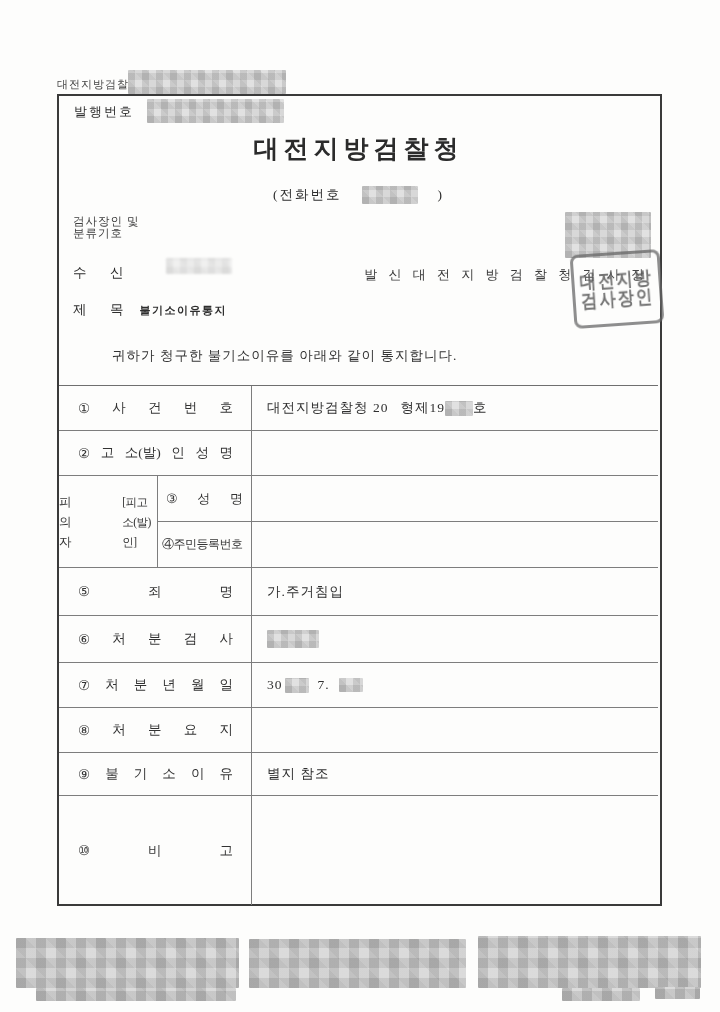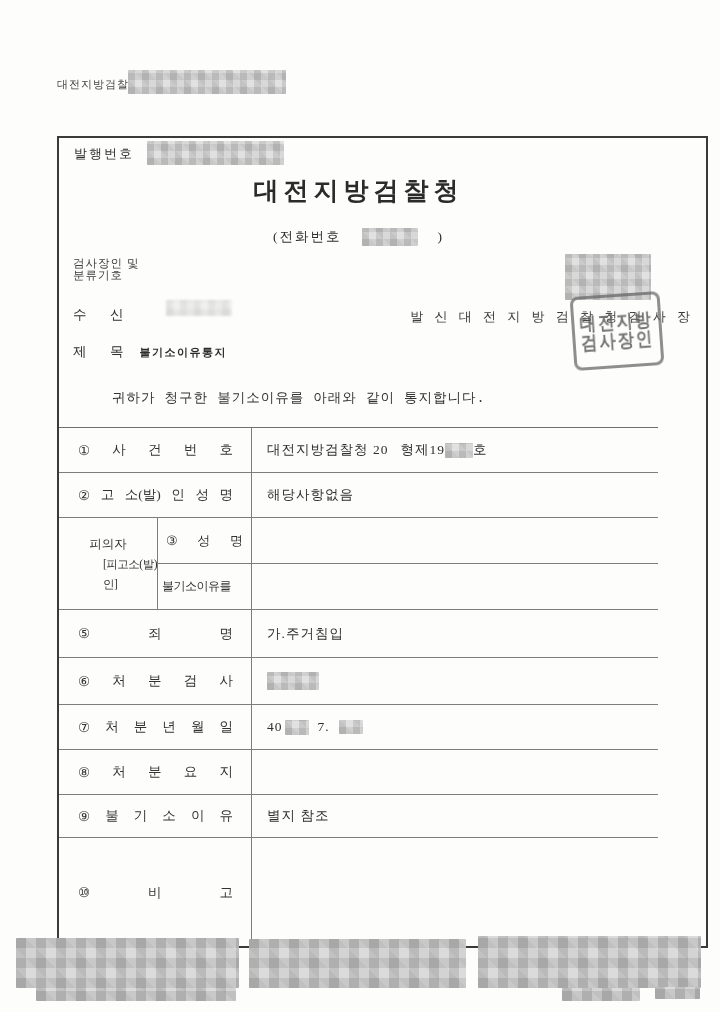--- a/index.html
+++ b/index.html
@@ -23,38 +23,38 @@
     background-image:
       repeating-linear-gradient(90deg, rgba(100,100,100,.17) 0 10px, rgba(255,255,255,.15) 10px 20px),
       repeating-linear-gradient(0deg, rgba(95,95,95,.15) 0 10px, rgba(255,255,255,.12) 10px 20px),
       repeating-linear-gradient(45deg, rgba(0,0,0,.05) 0 14px, transparent 14px 28px);
     border-radius:1px;
   }
   .smudge{opacity:.45;filter:blur(1px);}
   .doc-confirm{left:57px;top:77px;font-size:11px;letter-spacing:1px;color:#454545;}
   .blur-docconfirm{left:128px;top:70px;width:158px;height:24px;}
   .box{
-    left:57px;top:94px;width:651px;height:812px;
-    border:2px solid #3a3a3a;box-sizing:border-box;margin-top:42px;
+    left:57px;top:94px;width:605px;height:812px;
+    border:2px solid #3a3a3a;box-sizing:border-box;
   }
   .box-inner{position:absolute;left:0;top:0;right:0;bottom:0;}
   .issue-no{left:15px;top:7px;font-size:13px;letter-spacing:2px;}
   .blur-issue{left:85px;top:3px;width:137px;height:24px;}
   .title{left:0;top:36px;width:599px;text-align:center;font-size:25px;letter-spacing:5px;font-weight:600;color:#2b2b2b;}
   .phone-line{left:0;top:90px;width:599px;text-align:center;font-size:13.5px;letter-spacing:2px;}
   .phone-line .ib{display:inline-block;vertical-align:middle;}
   .blur-phone{width:56px;height:18px;margin:0 20px;}
   .class-code{left:14px;top:120px;font-size:11.5px;line-height:11.5px;letter-spacing:1px;color:#3c3c3c;}
   .recipient{left:14px;top:168px;font-size:13.5px;letter-spacing:2px;white-space:pre;}
   .sender{right:12px;top:170px;font-size:13px;letter-spacing:4px;white-space:pre;color:#3a3a3a;}
   .smudge-mid{left:107px;top:162px;width:66px;height:16px;}
   .subject-line{left:14px;top:205px;font-size:13.5px;letter-spacing:2px;}
   .subject-line .lbl{white-space:pre;}
   .subject-line .val{font-weight:bold;font-size:11px;letter-spacing:1.5px;margin-left:14px;}
-  .sentence{left:53px;top:251px;font-size:13.5px;letter-spacing:1px;color:#333;font-family:Liberation Mono, monospace;}
+  .sentence{left:53px;top:251px;font-size:13.5px;letter-spacing:1px;color:#333;}
   
   .stamp-blur{left:506px;top:116px;width:86px;height:46px;}
   .stamp{
     left:513px;top:156px;width:84px;height:68px;
     border:3px solid rgba(100,100,100,.72);border-radius:8px;
     transform:rotate(-4deg);
     display:flex;flex-direction:column;align-items:center;justify-content:center;
     filter:blur(.4px);background:rgba(255,255,255,.05);
   }
   .stamp .row{
@@ -70,21 +70,21 @@
     display:flex;align-items:center;padding:0 18px 0 19px;
     font-size:13.5px;color:#333;
   }
   .jl{flex:1;display:flex;justify-content:space-between;align-items:center;}
   .td-value{
     flex:1;display:flex;align-items:center;padding-left:15px;
     font-size:13.5px;letter-spacing:1px;color:#2f2f2f;
   }
   .suspect-cell{
     width:99px;flex:0 0 99px;border-right:1px solid #7d7d7d;box-sizing:border-box;
-    display:flex;flex-direction:column;align-items:center;justify-content:center;
+    display:flex;flex-direction:row;align-items:center;justify-content:center;
     font-size:12.5px;color:#333;line-height:20px;
   }
   .suspect-cell .l2{font-size:11.5px;letter-spacing:-.5px;padding-left:44px;}
   .sub-rows{flex:1;display:flex;flex-direction:column;}
   .sub-tr{display:flex;flex:1;}
   .sub-tr.first{border-bottom:1px solid #7d7d7d;}
   .td-sub{
     width:94px;flex:0 0 94px;border-right:1px solid #7d7d7d;box-sizing:border-box;
     display:flex;align-items:center;padding:0 8px;font-size:13px;color:#333;
   }
@@ -165,41 +165,40 @@
           <div class="td-label">
               <span class="jl">
                 <span>②</span>
                 <span>고</span>
                 <span>소(발)</span>
                 <span>인</span>
                 <span>성</span>
                 <span>명</span>
               </span>
             </div>
-          <div class="td-value">해당사항없음</div>
         </div>
 
         <div class="tr" style="height:92px;">
           <div class="suspect-cell">
             <span>피의자</span>
             <span class="l2">[피고소(발)인]</span>
           </div>
           <div class="sub-rows">
             <div class="sub-tr first">
               <div class="td-sub">
                   <span class="jl">
                     <span>③</span>
                     <span>성</span>
                     <span>명</span>
                   </span>
                 </div>
               <div class="td-value"></div>
             </div>
             <div class="sub-tr">
-              <div class="td-sub tight">불기소이유를</div>
+              <div class="td-sub tight">④주민등록번호</div>
               <div class="td-value"></div>
             </div>
           </div>
         </div>
 
         <div class="tr" style="height:48px;">
           <div class="td-label">
               <span class="jl">
                 <span>⑤</span>
                 <span>죄</span>
@@ -229,21 +228,21 @@
               <span class="jl">
                 <span>⑦</span>
                 <span>처</span>
                 <span>분</span>
                 <span>년</span>
                 <span>월</span>
                 <span>일</span>
               </span>
             </div>
           <div class="td-value">
-            <span>40</span>
+            <span>30</span>
               <span class="blur-inline mosaic" style="width:24px;height:15px;margin-left:2px;"></span>
               <span style="margin-left:9px;">7.</span>
               <span class="blur-inline mosaic" style="width:24px;height:14px;margin-left:9px;"></span>
           </div>
         </div>
 
         <div class="tr" style="height:45px;">
           <div class="td-label">
               <span class="jl">
                 <span>⑧</span>

